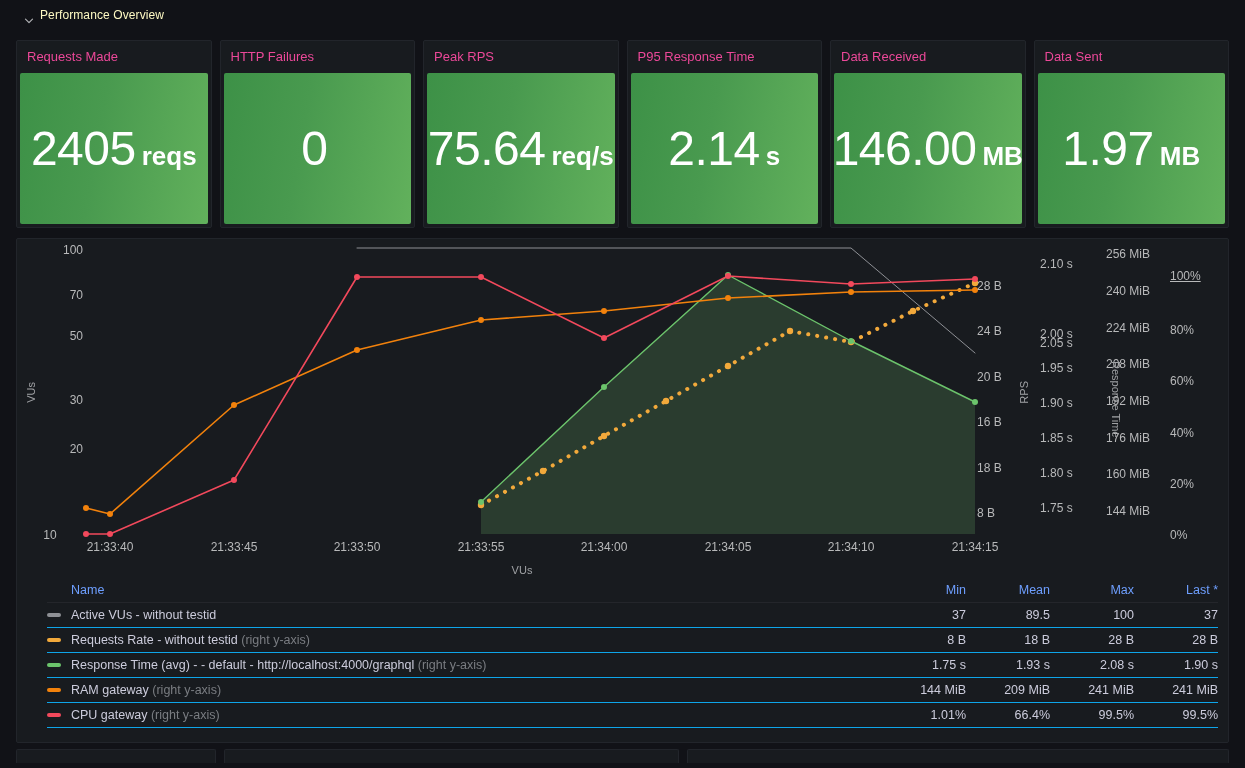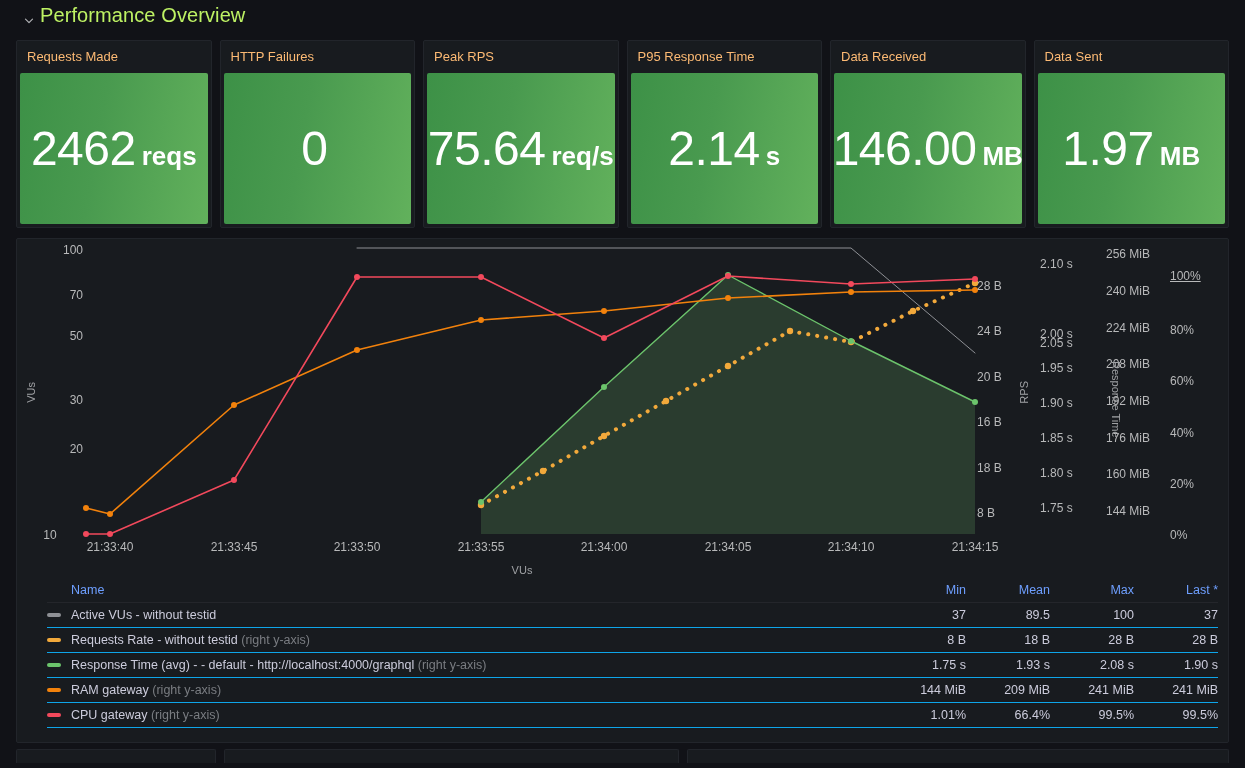--- a/index.html
+++ b/index.html
@@ -13,40 +13,40 @@
 
   
   .row-header {
     display:flex; align-items:center; gap:6px;
     height:30px; padding:0 0 0 24px;
   }
   .chevron {
     width:10px; height:10px; flex:none;
     position:relative; top:2px;
   }
-  .row-title { font-size:20px; color:#bef264; letter-spacing:.1px; }
+  .row-title { font-size:12px; color:#fef9c3; letter-spacing:.1px; }
 
   
   .stats {
     display:flex; gap:8px;
     padding:0 16px; margin-top:10px;
     height:188px;
   }
   .stat {
     flex:1 1 0; min-width:0;
     background:#181b1f;
     border:1px solid #22252b;
     border-radius:2px;
     display:flex; flex-direction:column;
     overflow:hidden;
   }
   .stat-head {
     height:32px; line-height:32px;
     padding:0 10px;
-    font-size:13px; color:#fdba74;
+    font-size:13px; color:#ec4899;
     white-space:nowrap; overflow:hidden; text-overflow:ellipsis;
   }
   .stat-body {
     flex:1; margin:0 3px 3px 3px;
     border-radius:2px;
     display:flex; align-items:center; justify-content:center;
     background:linear-gradient(100deg,#3d9147 0%,#499a4f 42%,#62b15c 100%);
   }
   .stat-val {
     display:flex; align-items:baseline; gap:6px;
@@ -117,21 +117,21 @@
     </svg>
   </span>
   <span class="row-title">Performance Overview</span>
 </div>
 
 <div class="stats" id="stats">
     <div class="stat">
       <div class="stat-head">Requests Made</div>
       <div class="stat-body">
         <div class="stat-val">
-          <span class="stat-num">2462</span>
+          <span class="stat-num">2405</span>
           <span class="stat-unit">reqs</span>
         </div>
       </div>
     </div>
     <div class="stat">
       <div class="stat-head">HTTP Failures</div>
       <div class="stat-body">
         <div class="stat-val">
           <span class="stat-num">0</span>
           <span class="stat-unit"></span>

